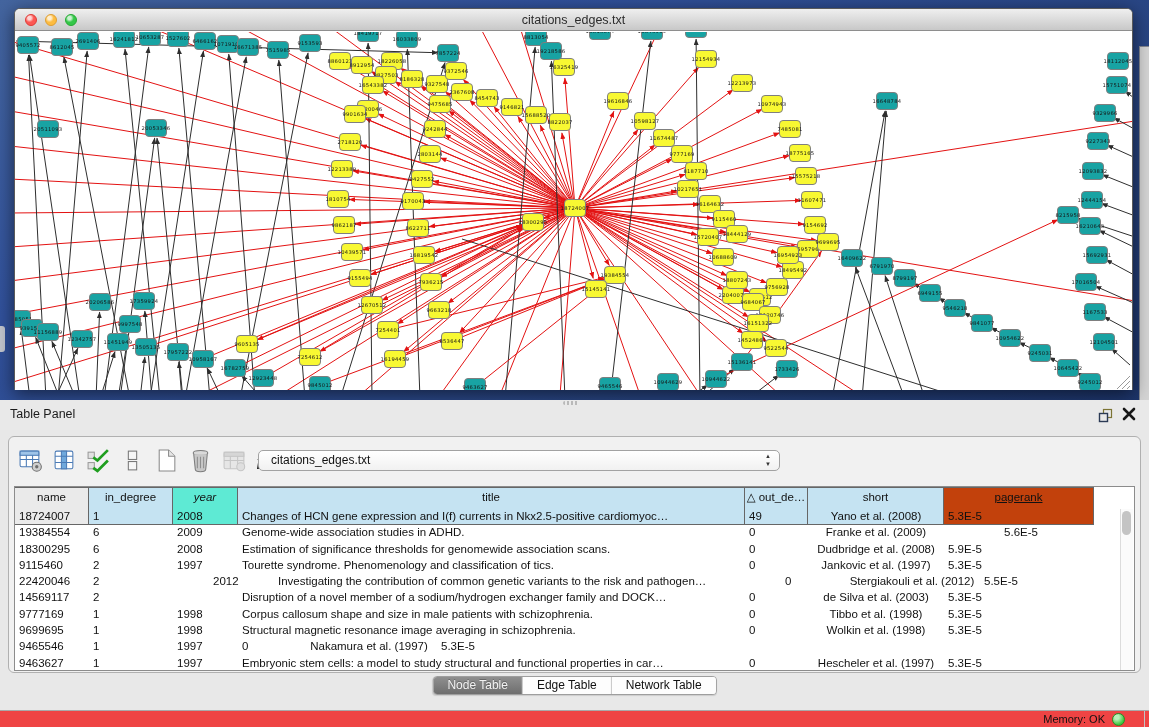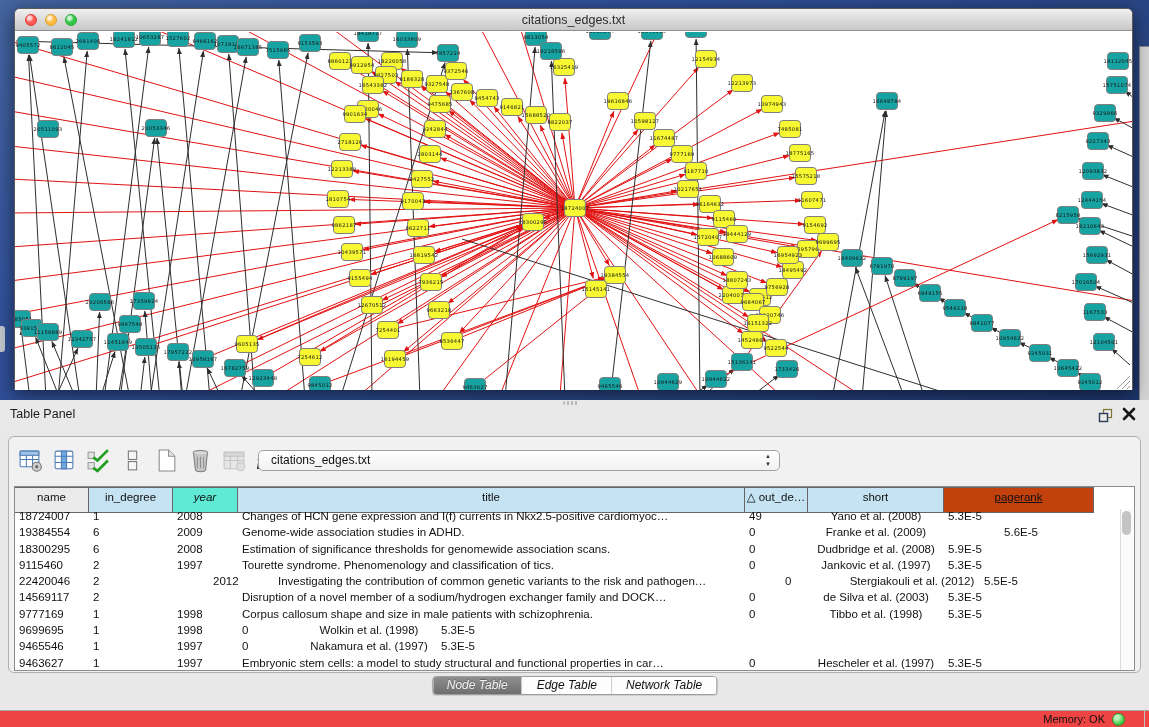--- a/index.html
+++ b/index.html
@@ -42,36 +42,36 @@
   #table-selector { left:258px; top:450px; width:522px; height:21px;
     background:linear-gradient(#FFFFFF,#F1F1F1); border:1px solid #A2A2A2; border-radius:5px;
     font-size:12px; color:#111; line-height:19px; padding-left:12px; }
   #selector-arrows { right:8px; top:1px; font-size:6px; line-height:8px; color:#333; text-align:center; }
 
   
   #table-box { left:14px; top:486px; width:1121px; height:185px; background:#FFF;
     border:1px solid #8C8C8C; overflow:hidden; }
   #thead { display:flex; height:21px; }
   .th { border-top:1px solid #666; border-bottom:1px solid #666; border-right:1px solid #666;
-    font-size:11.5px; color:#111; text-align:center; line-height:19px; height:26px;
+    font-size:11.5px; color:#111; text-align:center; line-height:19px; height:38px;
     overflow:hidden; white-space:nowrap; flex:none; }
   #tbody { font-size:11.5px; color:#111; }
   .tr { display:flex; height:16.3px; line-height:16.3px; }
   .td { flex:none; overflow:hidden; white-space:nowrap; text-overflow:ellipsis; padding-left:4px; }
   .td.center { text-align:center; padding-left:0; }
   #vscroll { right:1px; top:22px; width:13px; height:161px; background:#FBFBFB;
     border-left:1px solid #DCDCDC; }
   #vthumb { left:1px; top:2px; width:9px; height:24px; background:#C4C4C4; border-radius:5px; }
 
   
   #tabs { left:50%; top:676px; transform:translateX(-50%); display:flex; height:19px;
     border:1px solid #9E9E9E; border-radius:4px; overflow:hidden; background:#FFF;
     font-size:12px; box-shadow:0 1px 1px rgba(0,0,0,.12); }
   .tab { padding:0 14px; line-height:17px; color:#111; border-right:1px solid #C2C2C2;
-    background:#FDFDFD; cursor:default;font-style:italic; }
+    background:#FDFDFD; cursor:default; }
   .tab:last-child { border-right:none; }
   .tab.active { background:linear-gradient(#8F8F8F,#6E6E6E); color:#F2F2F2;
     text-shadow:0 -1px 0 rgba(0,0,0,.25); }
 
   
   #status-bar { left:0; top:710px; width:1149px; height:17px; background:#ef4444;
     border-top:1px solid #A9A9A9; }
   #memory-label { right:44px; top:2px; font-size:11px; color:#111; }
   #memory-dot { right:24px; top:1.5px; width:13px; height:13px; border-radius:50%;
     border:1px solid #259025; }
@@ -978,20 +978,21 @@
         <div class="td" style="width: 65px;">1998</div>
         <div class="td" style="width: 507px;">Corpus callosum shape and size in male patients with schizophrenia.</div>
         <div class="td" style="width: 63px;">0</div>
         <div class="td center" style="width: 136px;">Tibbo et al. (1998)</div>
         <div class="td" style="width: 150px;">5.3E-5</div>
       </div>
       <div class="tr">
         <div class="td" style="width: 74px;">9699695</div>
         <div class="td" style="width: 84px;">1</div>
         <div class="td" style="width: 65px;">1998</div>
+        <div class="td" style="width: 507px;">Structural magnetic resonance image averaging in schizophrenia.</div>
         <div class="td" style="width: 63px;">0</div>
         <div class="td center" style="width: 136px;">Wolkin et al. (1998)</div>
         <div class="td" style="width: 150px;">5.3E-5</div>
       </div>
       <div class="tr">
         <div class="td" style="width: 74px;">9465546</div>
         <div class="td" style="width: 84px;">1</div>
         <div class="td" style="width: 65px;">1997</div>
         <div class="td" style="width: 63px;">0</div>
         <div class="td center" style="width: 136px;">Nakamura et al. (1997)</div>

